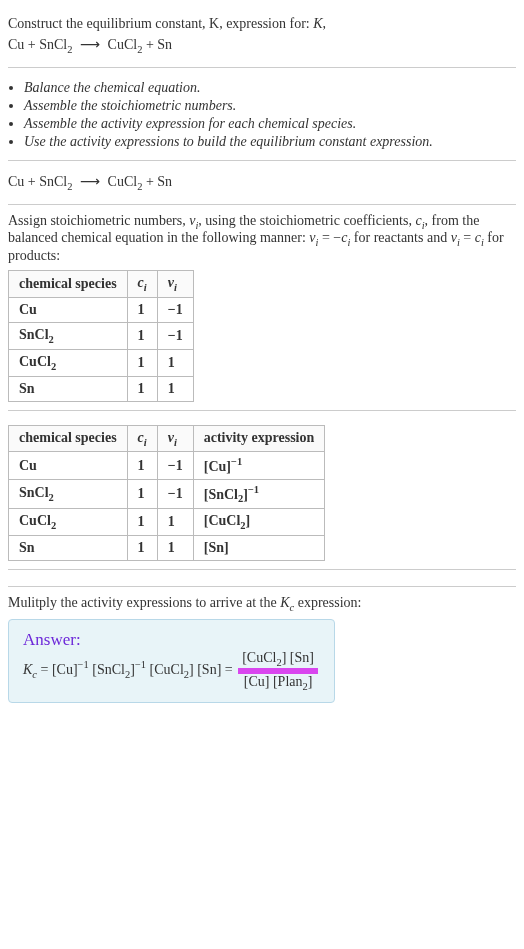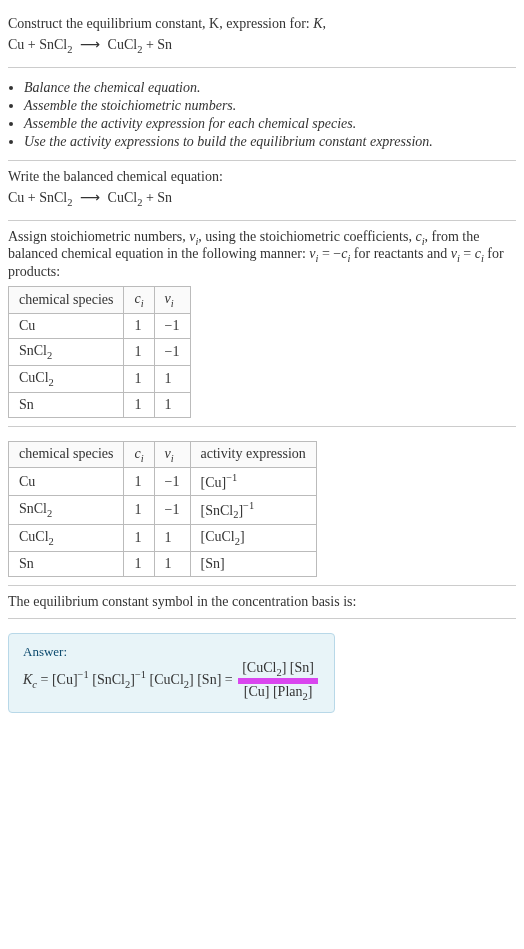--- a/index.html
+++ b/index.html
@@ -25,32 +25,32 @@
   ul.plan { margin: 4px 0 0 0; padding-left: 16px; }
   ul.plan li { margin: 2px 0; list-style: disc; font-style: italic; }
   table.data {
     border-collapse: collapse;
     margin-top: 6px;
   }
   table.data th, table.data td {
     border: 1px solid #bbb;
     padding: 4px 10px;
     text-align: left;
-    font-weight: normal;
+    font-weight: bold;
   }
   table.data th { background: #fafafa; }
   .answer-box {
     background: #e8f4f8;
     border: 1px solid #b8d8e8;
     border-radius: 4px;
     padding: 10px 14px;
     margin-top: 6px;
     display: inline-block;
   }
-  .answer-label { font-size: 13px; color: #0c4a6e; }
+  .answer-label { font-size: 17px; color: #6d28d9; }
   .frac {
     display: inline-block;
     vertical-align: middle;
     text-align: center;
     margin: 0 2px;
   }
   .frac .num { display: block; border-bottom: 6px solid #d946ef; padding: 0 4px; }
   .frac .den { display: block; padding: 0 4px; }
   .kc-line { }
 </style>
@@ -73,21 +73,20 @@
 <div class="section">
   <ul class="plan">
     <li>Balance the chemical equation.</li>
     <li>Assemble the stoichiometric numbers.</li>
     <li>Assemble the activity expression for each chemical species.</li>
     <li>Use the activity expressions to build the equilibrium constant expression.</li>
   </ul>
 </div>
 
 <div class="section">
-  <div>Write the balanced chemical equation:</div>
   <div class="eqline">
     <span>Cu</span> + 
     <span>SnCl</span><sub>2</sub>
     <span class="arrow">⟶</span>
     <span>CuCl</span><sub>2</sub> + 
     <span>Sn</span>
   </div>
 </div>
 
 <div class="section">
@@ -156,24 +155,26 @@
       <td><span>Sn</span></td>
       <td>1</td>
       <td>1</td>
       <td><span>[Sn]</span></td>
     </tr>
   </tbody>
     </table>
 </div>
 
 <div class="section">
-  <div>The equilibrium constant symbol in the concentration basis is:</div>
 </div>
 
 <div class="section" style="border-bottom:none;">
+  <div>
+    <span>Mulitply the activity expressions to arrive at the </span><span class="italic">K</span><sub class="italic">c</sub><span> expression:</span>
+  </div>
   <div class="answer-box">
     <div class="answer-label">Answer:</div>
     <div class="kc-line">
       <span class="italic">K</span><sub class="italic">c</sub><span> = </span><span>[Cu]</span><sup>−1</sup><span> [SnCl</span><sub>2</sub><span>]</span><sup>−1</sup><span> [CuCl</span><sub>2</sub><span>] [Sn] = </span>
       <span class="frac">
         <span class="num"><span>[CuCl</span><sub>2</sub><span>] [Sn]</span></span>
         <span class="den"><span>[Cu] [Plan</span><sub>2</sub><span>]</span></span>
       </span>
     </div>
   </div>

